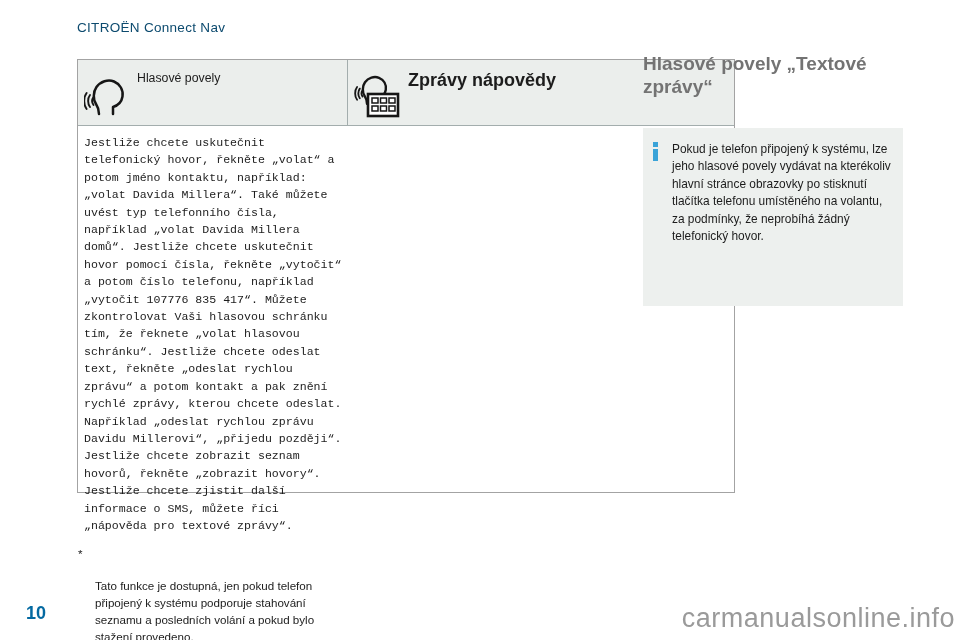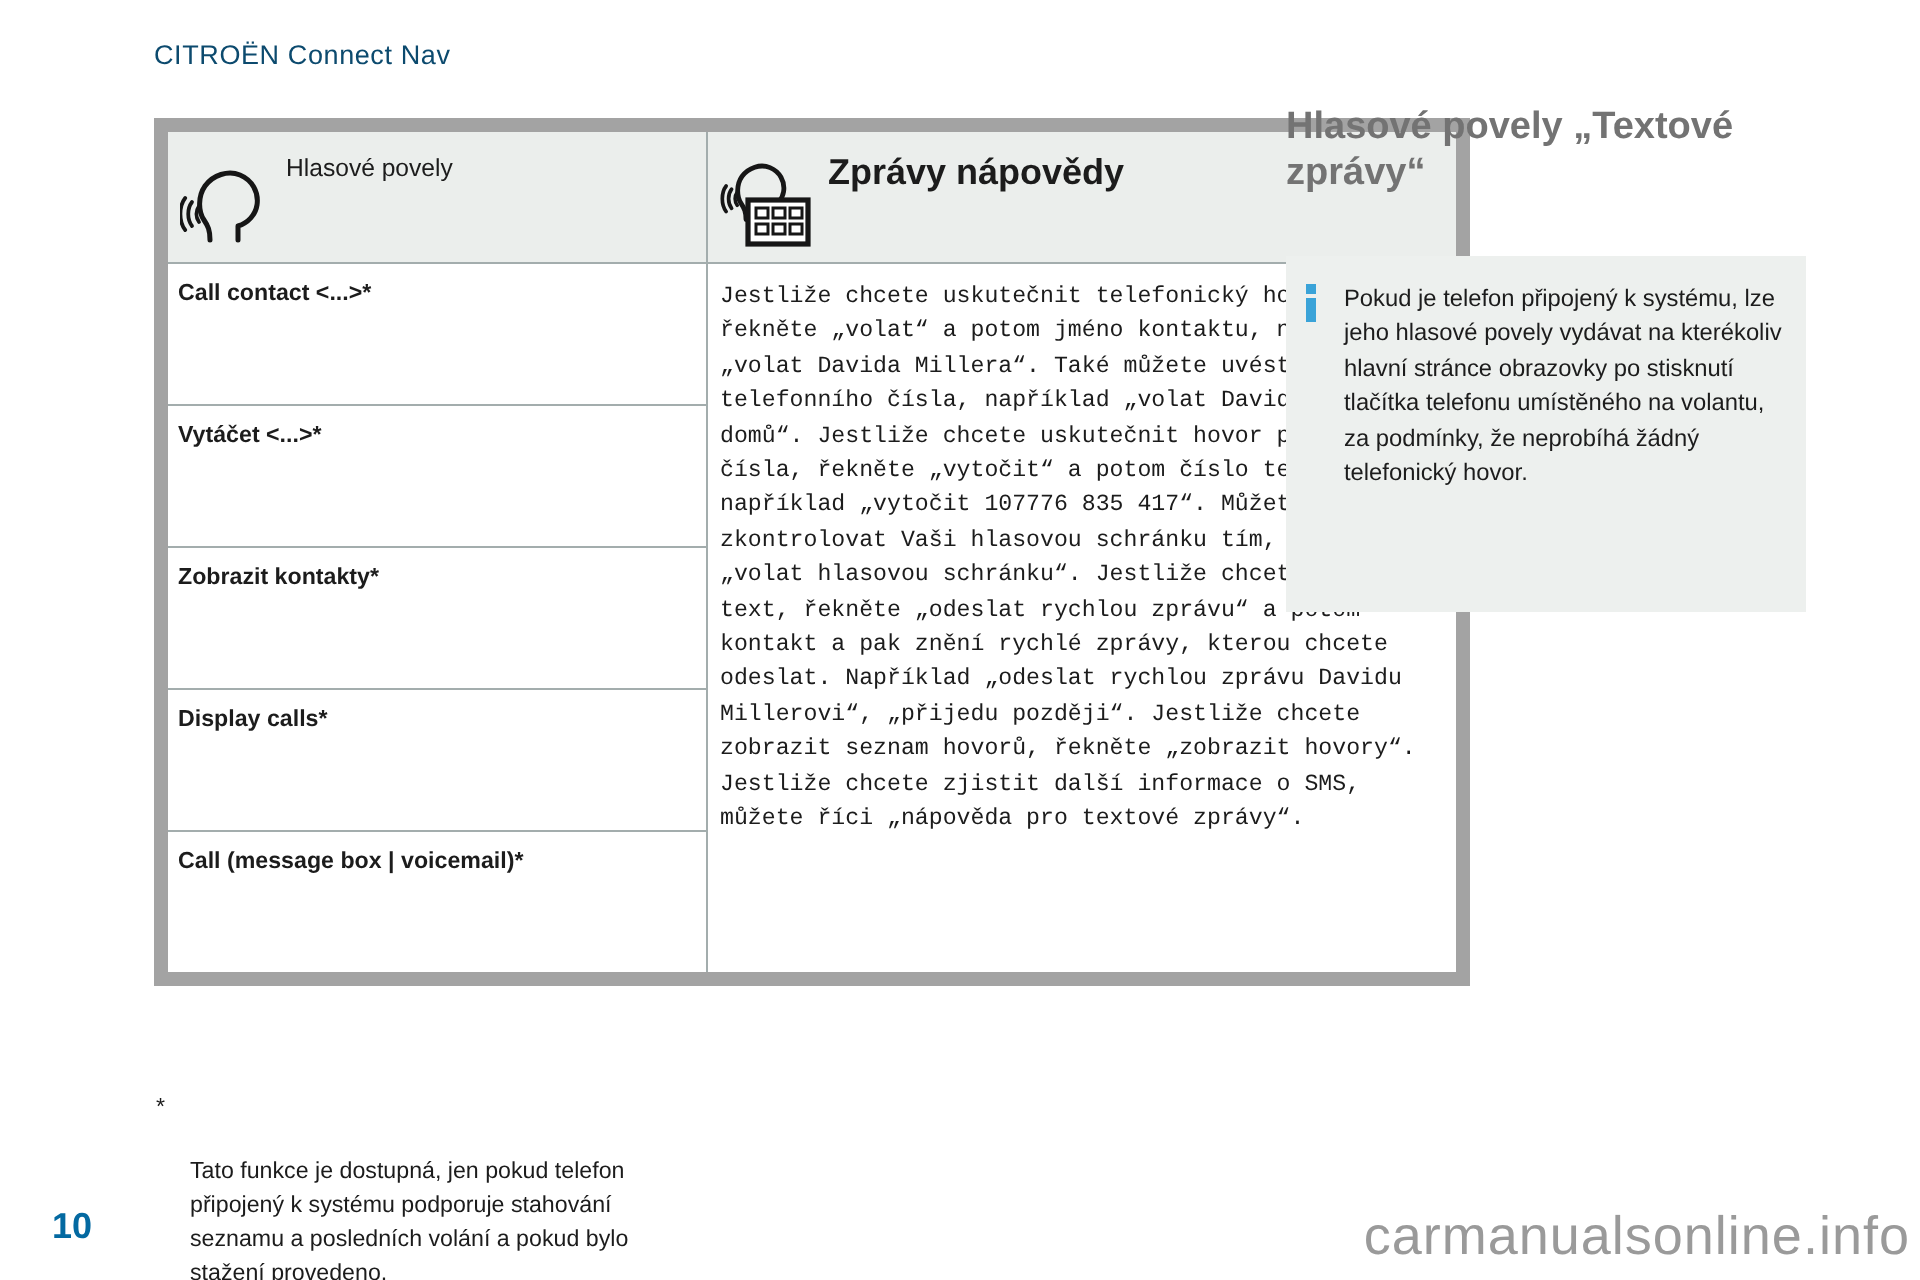--- a/index.html
+++ b/index.html
@@ -11,21 +11,21 @@
 
   .page-header {
     position:absolute; left:77px; top:20px;
     font-size:13.5px; color:#0c4a6e; letter-spacing:0.3px;
   }
 
   
   .doc-table {
     position:absolute; left:77px; top:59px; width:658px; height:434px;
     display:grid; grid-template-columns:270px 1fr; grid-template-rows:66px 1fr;
-    border:7px solid #a3a3a3; box-sizing:border-box; background:#fff;
+    border:1px solid #a3a3a3; box-sizing:border-box; background:#fff;
   }
   .th {
     background:#ebeeec; border-bottom:1px solid #a3adad; position:relative;
   }
   .th-left { border-right:1px solid #a3adad; }
   .th .icon { position:absolute; }
   .th-left .icon { left:6px; top:8px; }
   .th-right .icon { left:3px; top:5px; }
   .th-label { position:absolute; font-size:12.3px; }
   .th-left .th-label { left:59px; top:11px; }
@@ -105,27 +105,20 @@
         <rect x="29.5" y="33" width="6" height="5" fill="#ffffff" stroke="#161616" stroke-width="1.5"></rect>
         <rect x="38" y="33" width="6" height="5" fill="#ffffff" stroke="#161616" stroke-width="1.5"></rect>
         <rect x="21" y="41" width="6" height="5" fill="#ffffff" stroke="#161616" stroke-width="1.5"></rect>
         <rect x="29.5" y="41" width="6" height="5" fill="#ffffff" stroke="#161616" stroke-width="1.5"></rect>
         <rect x="38" y="41" width="6" height="5" fill="#ffffff" stroke="#161616" stroke-width="1.5"></rect>
       </svg>
     </span>
     <span class="th-label">Zprávy nápovědy</span>
   </div>
 
-  <div class="cmd-col">
-    <div class="cmd-cell">Call contact &lt;...&gt;*</div>
-    <div class="cmd-cell">Vytáčet &lt;...&gt;*</div>
-    <div class="cmd-cell">Zobrazit kontakty*</div>
-    <div class="cmd-cell">Display calls*</div>
-    <div class="cmd-cell">Call (message box | voicemail)*</div>
-  </div>
 
   <div class="desc-cell">Jestliže chcete uskutečnit telefonický hovor, řekněte „volat“ a potom jméno kontaktu, například: „volat Davida Millera“. Také můžete uvést typ telefonního čísla, například „volat Davida Millera domů“. Jestliže chcete uskutečnit hovor pomocí čísla, řekněte „vytočit“ a potom číslo telefonu, například „vytočit 107776 835 417“. Můžete zkontrolovat Vaši hlasovou schránku tím, že řeknete „volat hlasovou schránku“. Jestliže chcete odeslat text, řekněte „odeslat rychlou zprávu“ a potom kontakt a pak znění rychlé zprávy, kterou chcete odeslat. Například „odeslat rychlou zprávu Davidu Millerovi“, „přijedu později“. Jestliže chcete zobrazit seznam hovorů, řekněte „zobrazit hovory“. Jestliže chcete zjistit další informace o SMS, můžete říci „nápověda pro textové zprávy“.</div>
 </div>
 
 <h1 class="section-title" style="margin:0;">Hlasové povely „Textové zprávy“</h1>
 
 <div class="info-box">
   <span class="info-icon">
     <span class="dot" style="display:block;"></span>
     <span class="bar" style="display:block;"></span>

